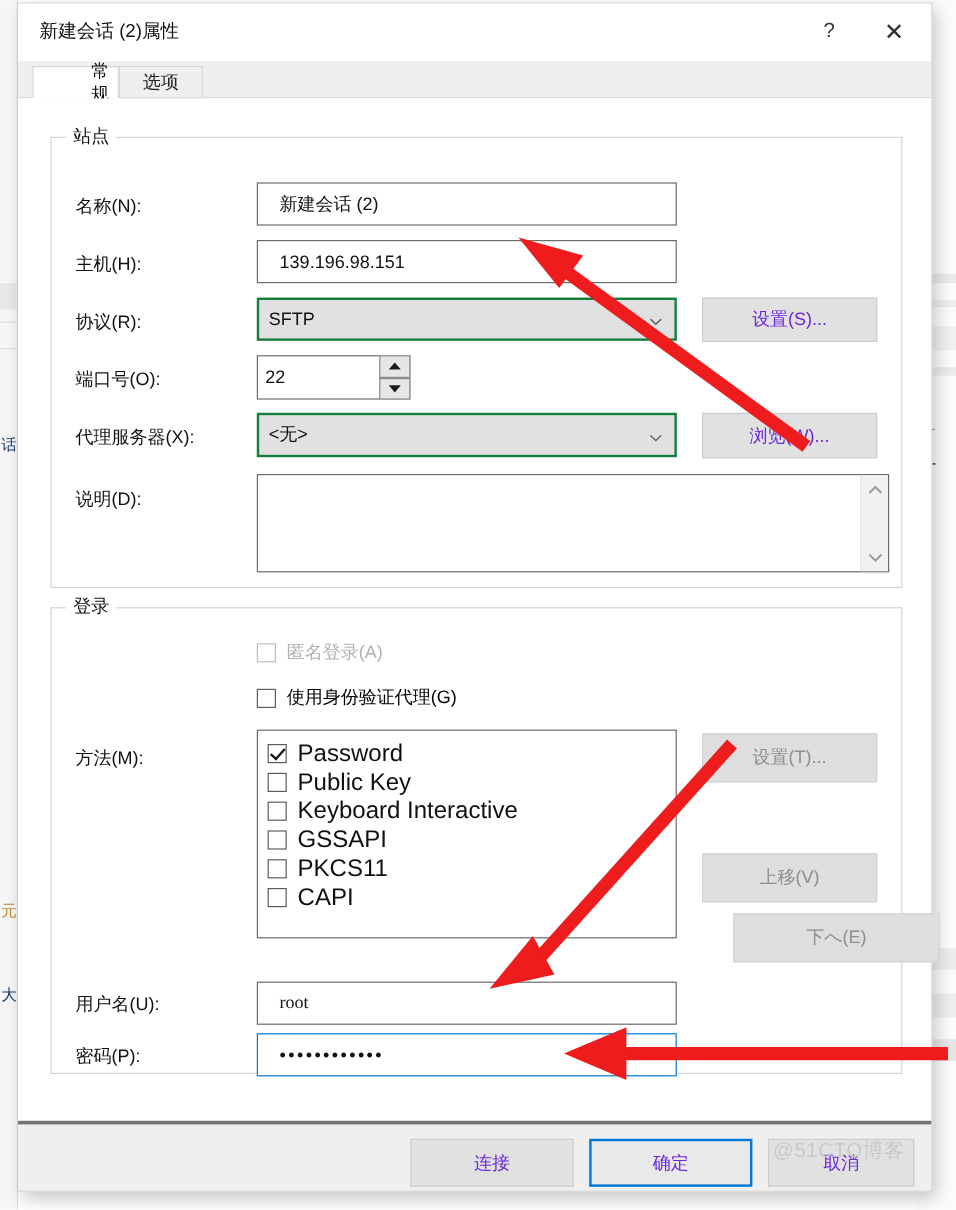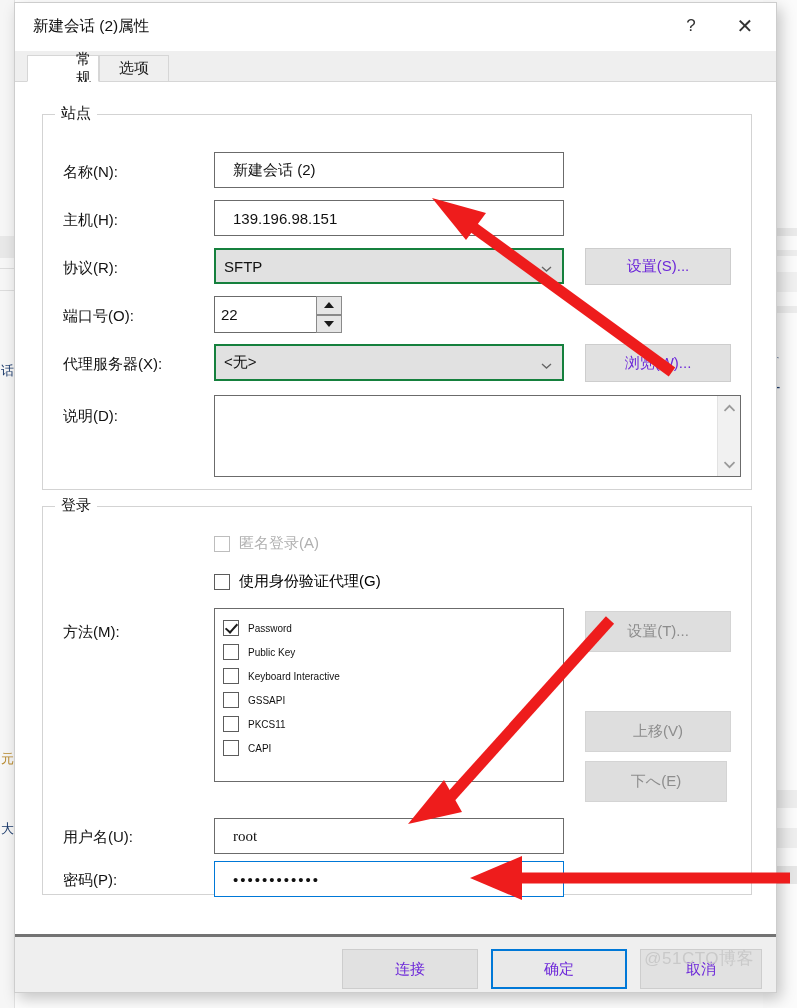--- a/index.html
+++ b/index.html
@@ -133,21 +133,21 @@
   .chkbox.checked::after{
     content:"";position:absolute;left:4px;top:0px;width:5px;height:10px;
     border:solid #1a1a1a;border-width:0 2px 2px 0;transform:rotate(42deg);
   }
   .chklabel.disabled{color:#b0b0b0;}
 
   .listbox{
     position:absolute;background:#ffffff;border:1px solid #6b6b6b;box-sizing:border-box;
     padding:7px 0 0 8px;overflow:hidden;
   }
-  .list-item{display:flex;align-items:center;height:24px;font-size:10px;color:#111;}
+  .list-item{display:flex;align-items:center;height:24px;font-size:20px;color:#111;}
 
   
   #footer{
     position:absolute;left:0;top:931px;width:761px;height:58px;
     background:#efefef;border-top:3px solid #737373;box-sizing:border-box;
   }
 
   
   #annotations{position:absolute;left:0;top:0;width:797px;height:1008px;pointer-events:none;}
 
@@ -296,21 +296,21 @@
         <span>PKCS11</span>
       </div>
       <div class="list-item">
         <span class="chkbox"></span>
         <span>CAPI</span>
       </div>
     </div>
 
     <div class="btn disabled" style="left:570px;top:529px;width:146px;height:41px;">设置(T)...</div>
     <div class="btn disabled" style="left:570px;top:629px;width:146px;height:41px;">上移(V)</div>
-    <div class="btn disabled" style="left:570px;top:679px;width:142px;height:41px;">下へ(E)</div>
+    <div class="btn disabled" style="left:596px;top:679px;width:172px;height:41px;">下へ(E)</div>
 
     <div class="lbl" style="left:48px;top:746px;">用户名(U):</div>
     <div class="txtfield" style="left:199px;top:736px;width:350px;height:36px;font-family:Liberation Serif, serif;">root</div>
 
     <div class="lbl" style="left:48px;top:789px;">密码(P):</div>
     <div class="txtfield focused" style="left:199px;top:779px;width:350px;height:36px;letter-spacing:2px;">••••••••••••</div>
 
   </div>
 
   <div id="footer">

